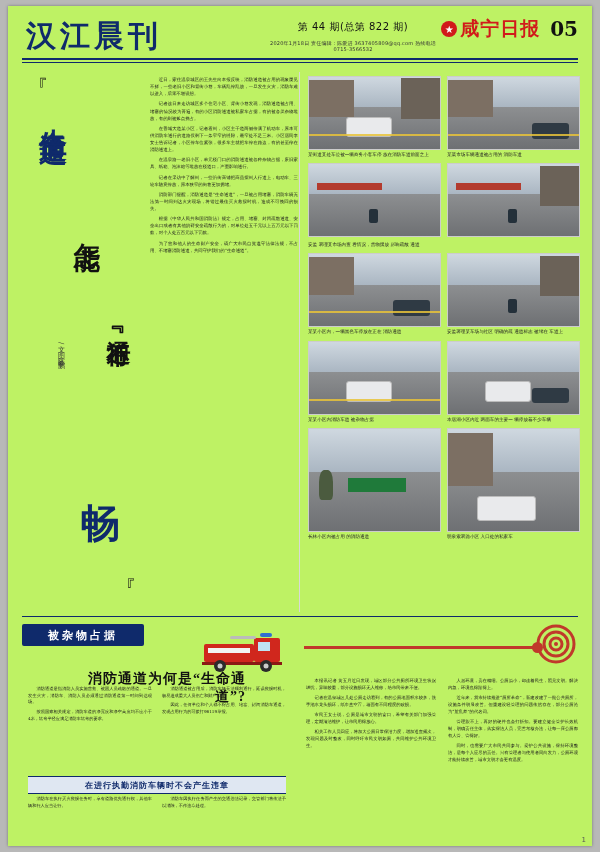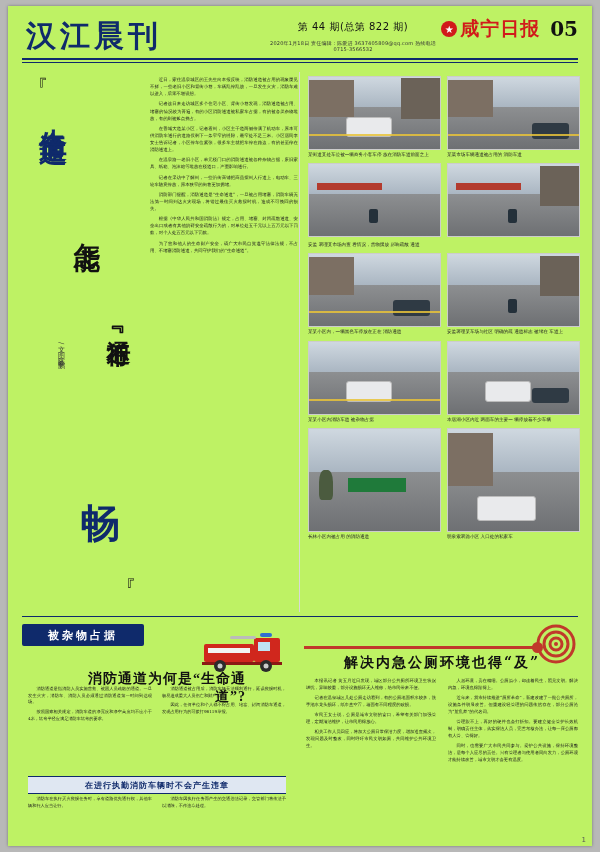--- a/index.html
+++ b/index.html
@@ -395,21 +395,20 @@
 
   <div class="artbox">
     <svg class="spiral" viewBox="0 0 40 40">
       <circle cx="20" cy="20" r="18" fill="none" stroke="#c0392b" stroke-width="3"></circle>
       <circle cx="20" cy="20" r="12" fill="none" stroke="#c0392b" stroke-width="3"></circle>
       <circle cx="20" cy="20" r="6" fill="none" stroke="#c0392b" stroke-width="3"></circle>
       <circle cx="20" cy="20" r="2" fill="#c0392b"></circle>
     </svg>
     <div class="artrule"></div>
     <div class="artdot"></div>
-    <div class="arttitle">解决内急公厕环境也得“及”</div>
     <div class="artcols">
       <p>本报讯记者 黄五月近日发现，城区部分公共厕所环境卫生状况堪忧，异味较重，部分设施损坏无人维修，给市民带来不便。</p>
       <p>记者在温泉城区几处公厕走访看到，有的公厕地面积水较多，洗手池水龙头损坏，纸巾盒空置，墙面有不同程度的破损。</p>
       <p>市民王女士说，公厕是城市文明的窗口，希望有关部门加强管理，定期清洁维护，让市民用得放心。</p>
       <p>相关工作人员回应，将加大公厕日常保洁力度，增加巡查频次，发现问题及时整改，同时呼吁市民文明如厕，共同维护公共环境卫生。</p>
       <p>人居环境，贵在精细。公厕虽小，却连着民生，照见文明。解决内急，环境也得跟得上。</p>
       <p>近年来，我市持续推进“厕所革命”，新建改建了一批公共厕所，设施条件明显改善。但重建设轻管理的问题依然存在，部分公厕沦为“脏乱差”的代名词。</p>
       <p>管理跟不上，再好的硬件也会打折扣。要建立健全管护长效机制，明确责任主体，落实保洁人员，完善考核办法，让每一座公厕都有人管、管得好。</p>
       <p>同时，也需要广大市民共同参与。爱护公共设施，保持环境整洁，是每个人应尽的责任。只有管理者与使用者同向发力，公厕环境才能持续改善，城市文明才会更有温度。</p>
     </div>

